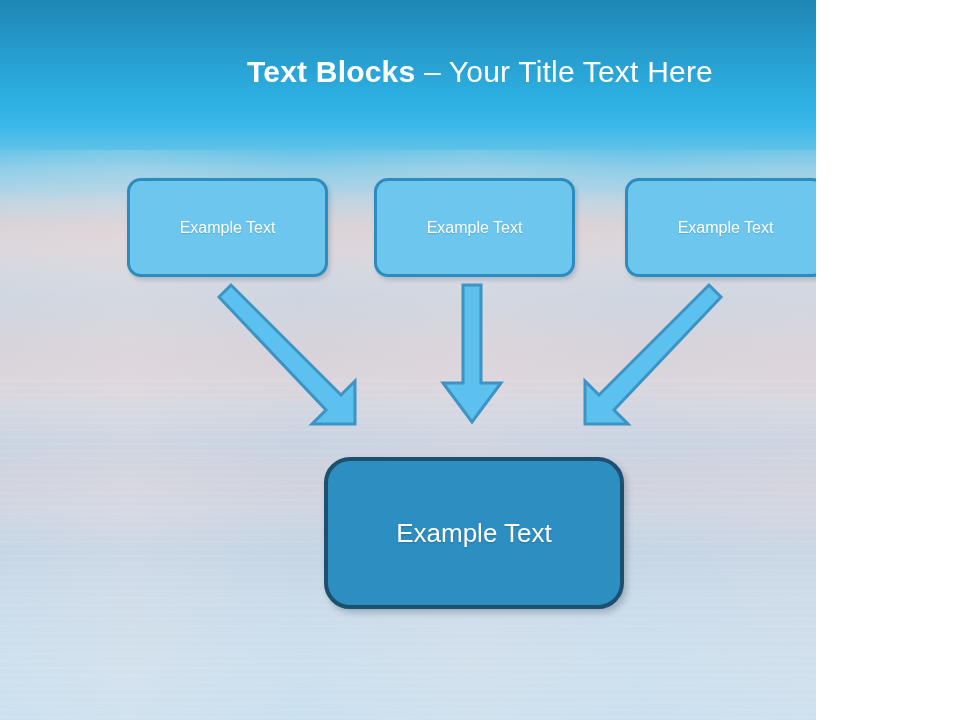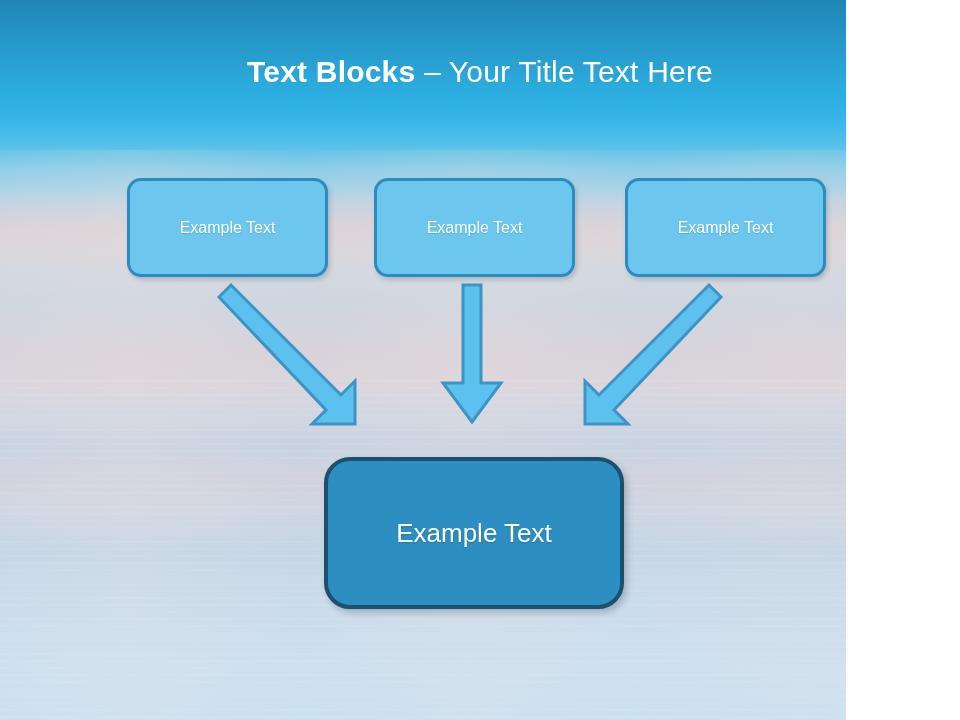--- a/index.html
+++ b/index.html
@@ -10,21 +10,20 @@
   body {
     font-family: "Liberation Sans", sans-serif;
   }
 
   #slide {
     position: relative;
     width: 816px;
     height: 720px;
     overflow: hidden;
     background: #4c1d95;
-    padding-left: 30px;
   }
 
   
   .bg-sky {
     position: absolute;
     left: 0; top: 0;
     width: 960px; height: 720px;
     background: linear-gradient(to bottom,
         #1f86b3 0px,
         #2597c8 40px,

